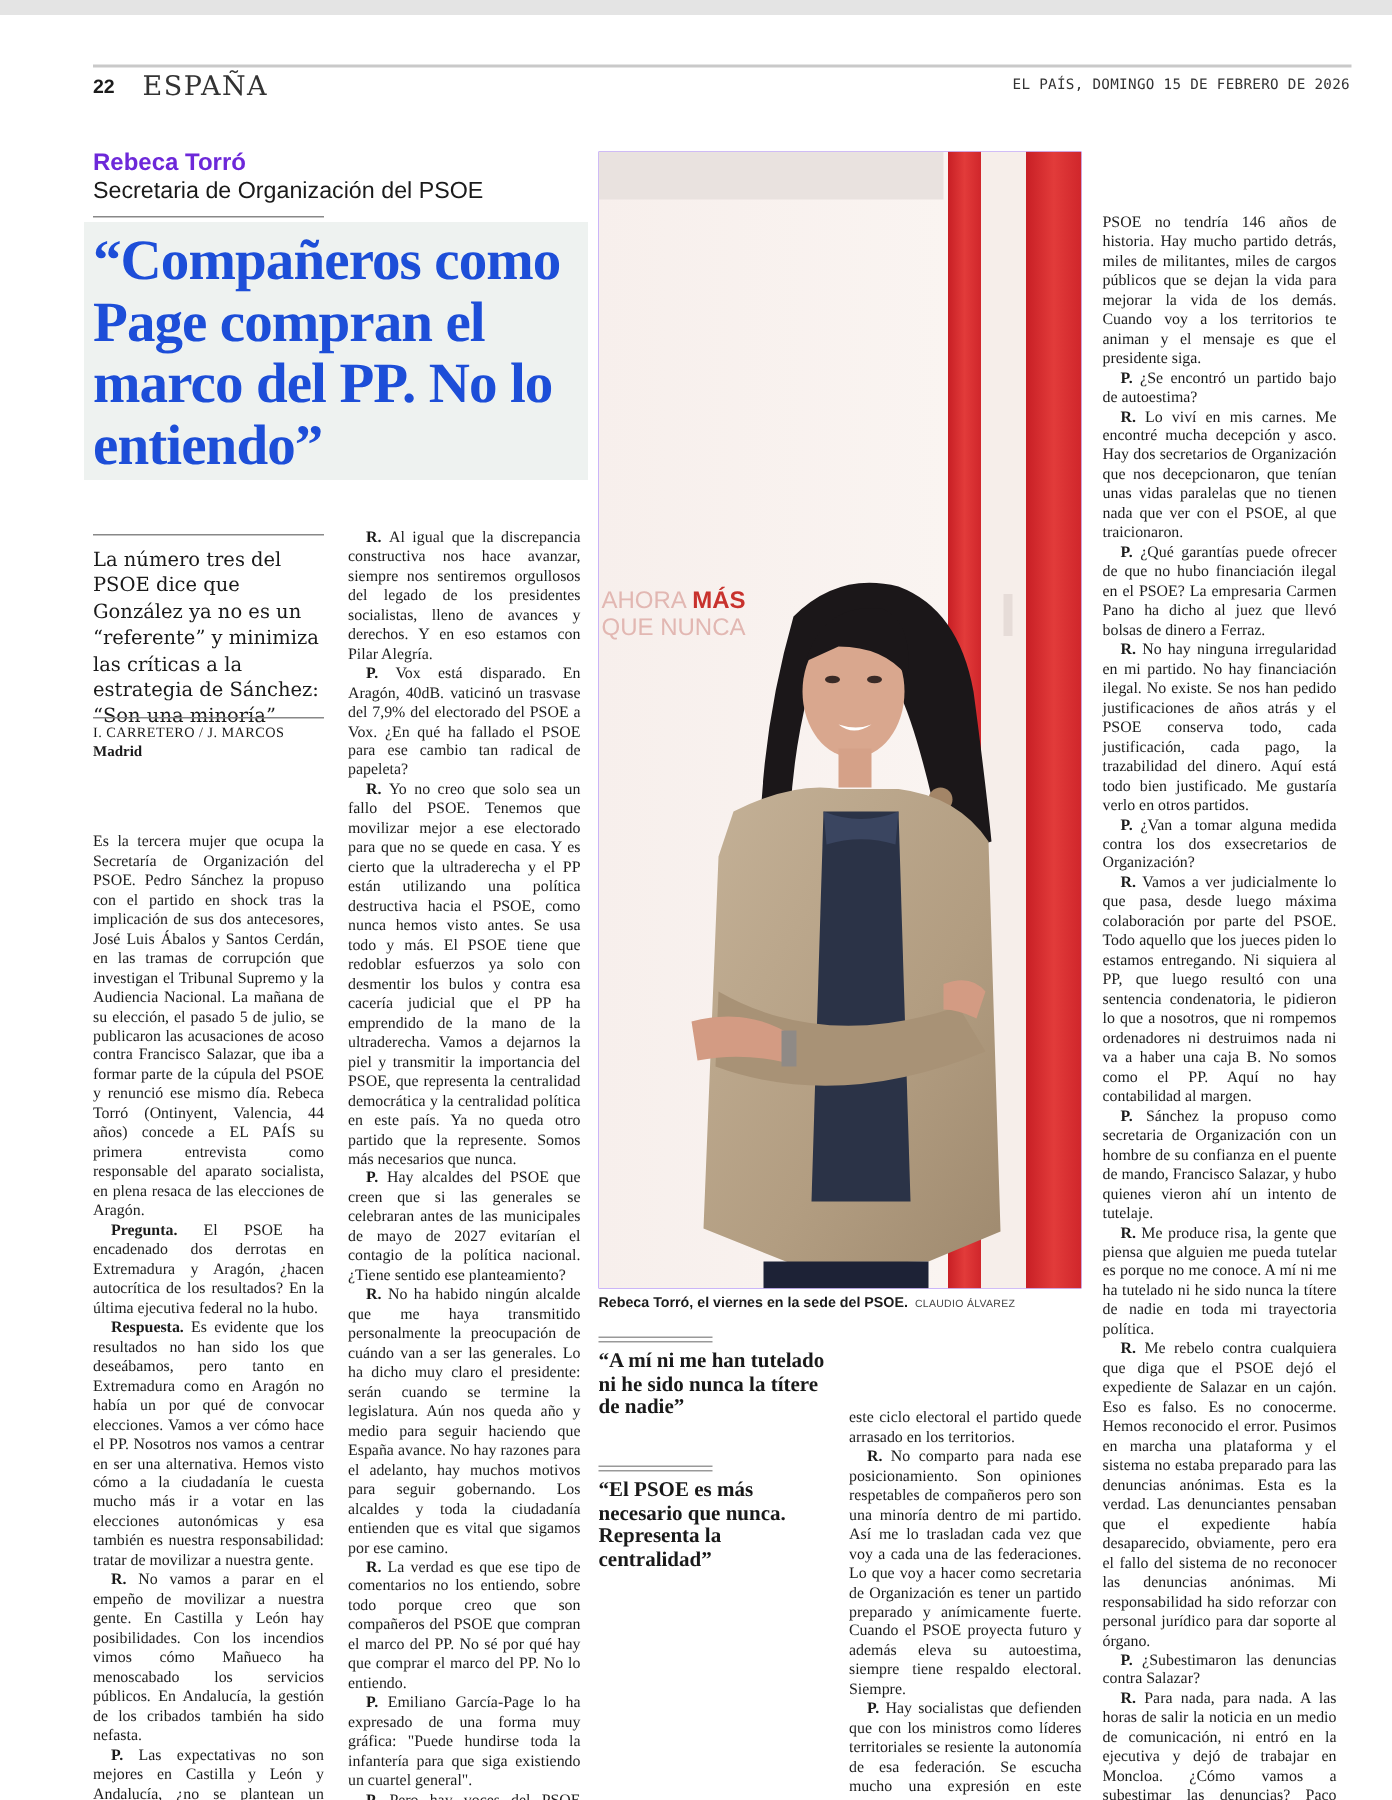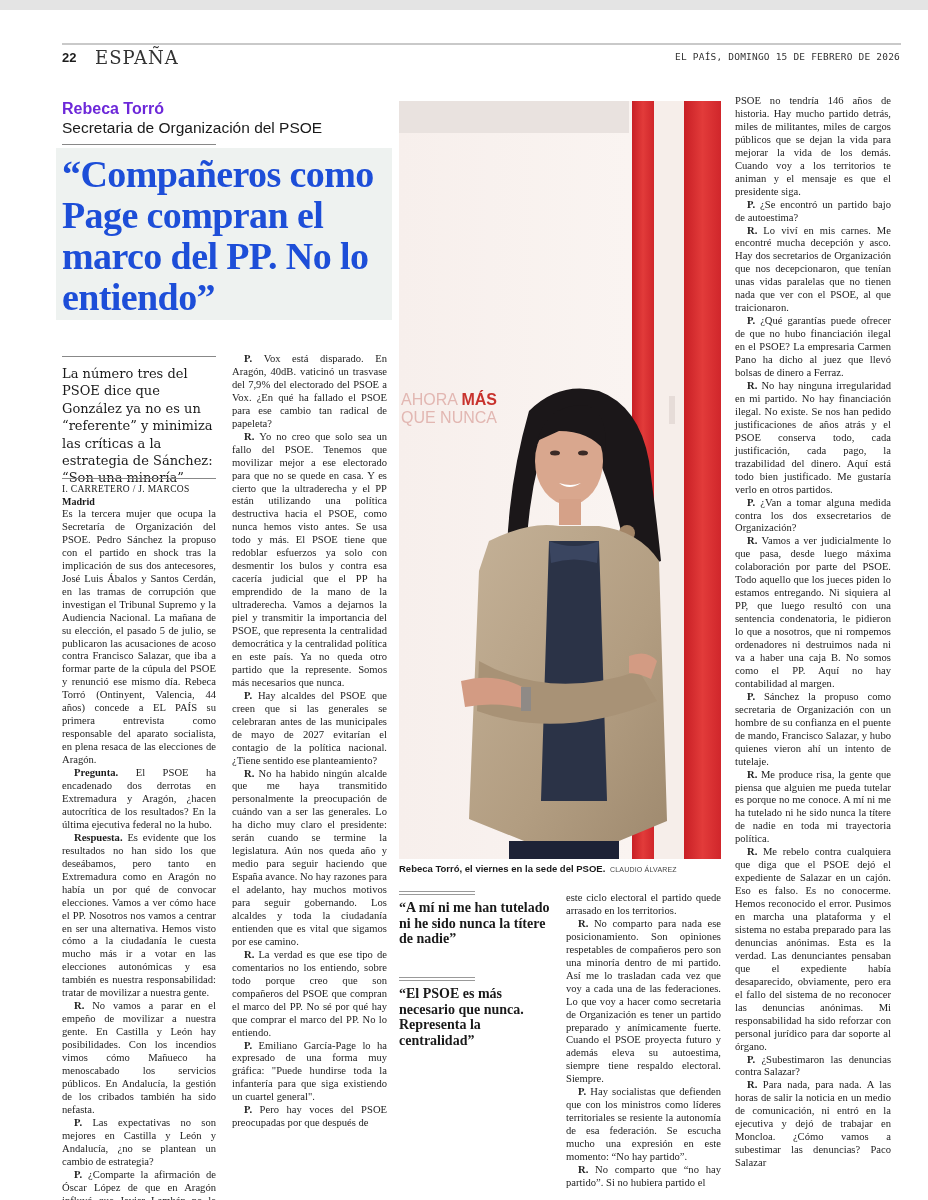--- a/index.html
+++ b/index.html
@@ -21,21 +21,21 @@
   .headline { position: absolute; left: 62px; top: 154px; width: 330px; font-family: "Liberation Serif", serif; font-weight: bold; font-size: 38px; line-height: 41px; color: #1d4ed8; letter-spacing: -0.6px; }
 
   .dek-rule { position: absolute; left: 62px; top: 356px; width: 154px; height: 1px; background: #888; }
   .dek { position: absolute; left: 62px; top: 365px; width: 160px; font-family: "DejaVu Serif", serif; font-size: 13px; line-height: 17.4px; color: #1a1a1a; }
   .byline-rule { position: absolute; left: 62px; top: 478px; width: 154px; height: 1px; background: #888; }
   .byline { position: absolute; left: 62px; top: 484px; font-family: "Liberation Serif", serif; font-size: 9.5px; letter-spacing: 0.3px; color: #1a1a1a; }
   .place { position: absolute; left: 62px; top: 496px; font-family: "Liberation Serif", serif; font-weight: bold; font-size: 10px; color: #1a1a1a; }
 
   .col { position: absolute; font-family: "Liberation Serif", serif; font-size: 10.6px; line-height: 12.95px; color: #1c1c1c; text-align: justify; hyphens: manual; }
   .col p { text-indent: 12px; }
-  .col p.noind { text-indent: 0; }
+  .col p.noind { text-indent: 0; margin-top: 48px; }
   .col b { font-weight: bold; }
   .col1 { left: 62px; top: 508px; width: 154px; }
   .col2 { left: 232px; top: 353px; width: 155px; }
   .col3 { left: 566px; top: 892px; width: 155px; }
   .col4 { left: 735px; top: 95px; width: 156px; }
 
   .photo { position: absolute; left: 399px; top: 101px; width: 322px; height: 758px; overflow: hidden; background: #8b5cf6; }
   .caption { position: absolute; left: 399px; top: 863px; font-family: "Liberation Sans", sans-serif; font-size: 9.5px; color: #1a1a1a; }
   .caption b { font-weight: bold; }
   .credit { font-size: 7px; color: #444; letter-spacing: 0.2px; margin-left: 2px; }
@@ -70,20 +70,21 @@
 
 <div class="col col1">
     <p class="noind"><span>Es la tercera mujer que ocupa la Secretaría de Organización del PSOE. Pedro Sánchez la propuso con el partido en shock tras la implicación de sus dos antecesores, José Luis Ábalos y Santos Cerdán, en las tramas de corrupción que investigan el Tribunal Supremo y la Audiencia Nacional. La mañana de su elección, el pasado 5 de julio, se publicaron las acusaciones de acoso contra Francisco Salazar, que iba a formar parte de la cúpula del PSOE y renunció ese mismo día. Rebeca Torró (Ontinyent, Valencia, 44 años) concede a EL PAÍS su primera entrevista como responsable del aparato socialista, en plena resaca de las elecciones de Aragón.</span></p>
     <p><b>Pregunta. </b><span>El PSOE ha encadenado dos derrotas en Extremadura y Aragón, ¿hacen autocrítica de los resultados? En la última ejecutiva federal no la hubo.</span></p>
     <p><b>Respuesta. </b><span>Es evidente que los resultados no han sido los que deseábamos, pero tanto en Extremadura como en Aragón no había un por qué de convocar elecciones. Vamos a ver cómo hace el PP. Nosotros nos vamos a centrar en ser una alternativa. Hemos visto cómo a la ciudadanía le cuesta mucho más ir a votar en las elecciones autonómicas y esa también es nuestra responsabilidad: tratar de movilizar a nuestra gente.</span></p>
     <p><b>R. </b><span>No vamos a parar en el empeño de movilizar a nuestra gente. En Castilla y León hay posibilidades. Con los incendios vimos cómo Mañueco ha menoscabado los servicios públicos. En Andalucía, la gestión de los cribados también ha sido nefasta.</span></p>
     <p><b>P. </b><span>Las expectativas no son mejores en Castilla y León y Andalucía, ¿no se plantean un cambio de estrategia?</span></p>
     <p><b>P. </b><span>¿Comparte la afirmación de Óscar López de que en Aragón influyó que Javier Lambán no le hizo oposición a Jorge Azcón?</span></p>
   </div>
 <div class="col col2">
+    <p><b>R. </b><span>Al igual que la discrepancia constructiva nos hace avanzar, siempre nos sentiremos orgullosos del legado de los presidentes socialistas, lleno de avances y derechos. Y en eso estamos con Pilar Alegría.</span></p>
     <p><b>P. </b><span>Vox está disparado. En Aragón, 40dB. vaticinó un trasvase del 7,9% del electorado del PSOE a Vox. ¿En qué ha fallado el PSOE para ese cambio tan radical de papeleta?</span></p>
     <p><b>R. </b><span>Yo no creo que solo sea un fallo del PSOE. Tenemos que movilizar mejor a ese electorado para que no se quede en casa. Y es cierto que la ultraderecha y el PP están utilizando una política destructiva hacia el PSOE, como nunca hemos visto antes. Se usa todo y más. El PSOE tiene que redoblar esfuerzos ya solo con desmentir los bulos y contra esa cacería judicial que el PP ha emprendido de la mano de la ultraderecha. Vamos a dejarnos la piel y transmitir la importancia del PSOE, que representa la centralidad democrática y la centralidad política en este país. Ya no queda otro partido que la represente. Somos más necesarios que nunca.</span></p>
     <p><b>P. </b><span>Hay alcaldes del PSOE que creen que si las generales se celebraran antes de las municipales de mayo de 2027 evitarían el contagio de la política nacional. ¿Tiene sentido ese planteamiento?</span></p>
     <p><b>R. </b><span>No ha habido ningún alcalde que me haya transmitido personalmente la preocupación de cuándo van a ser las generales. Lo ha dicho muy claro el presidente: serán cuando se termine la legislatura. Aún nos queda año y medio para seguir haciendo que España avance. No hay razones para el adelanto, hay muchos motivos para seguir gobernando. Los alcaldes y toda la ciudadanía entienden que es vital que sigamos por ese camino.</span></p>
     <p><b>R. </b><span>La verdad es que ese tipo de comentarios no los entiendo, sobre todo porque creo que son compañeros del PSOE que compran el marco del PP. No sé por qué hay que comprar el marco del PP. No lo entiendo.</span></p>
     <p><b>P. </b><span>Emiliano García-Page lo ha expresado de una forma muy gráfica: "Puede hundirse toda la infantería para que siga existiendo un cuartel general".</span></p>
     <p><b>P. </b><span>Pero hay voces del PSOE preocupadas por que después de</span></p>
   </div>
 <div class="col col3">
     <p class="noind"><span>este ciclo electoral el partido quede arrasado en los territorios.</span></p>

